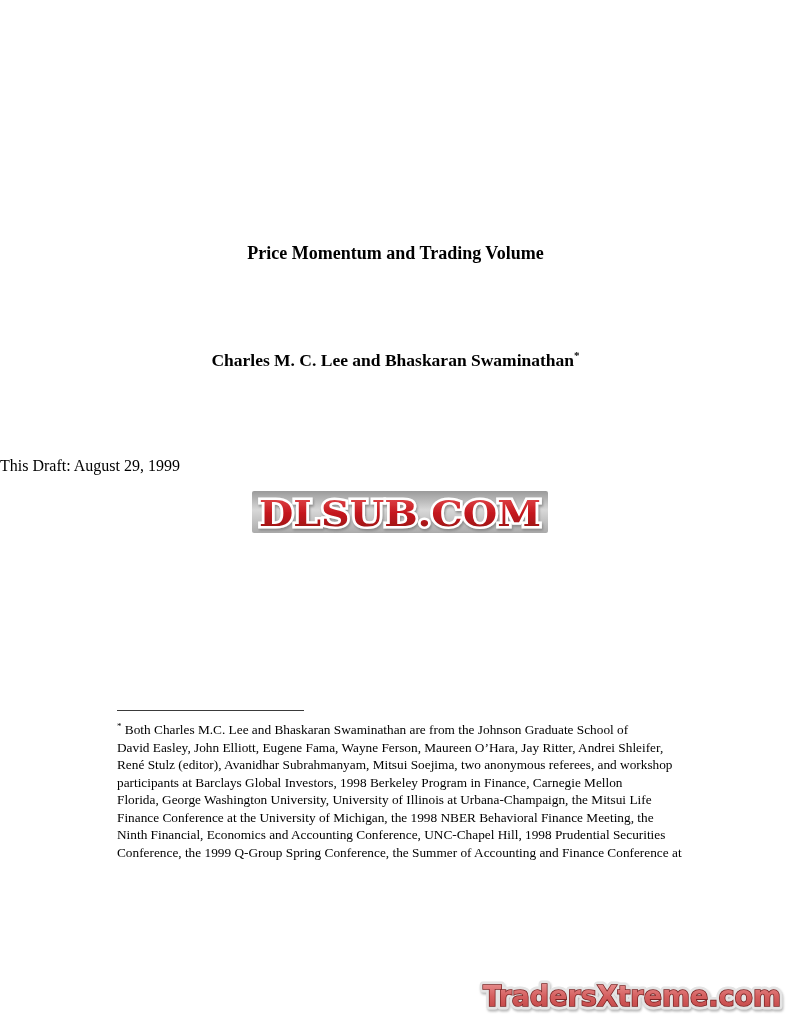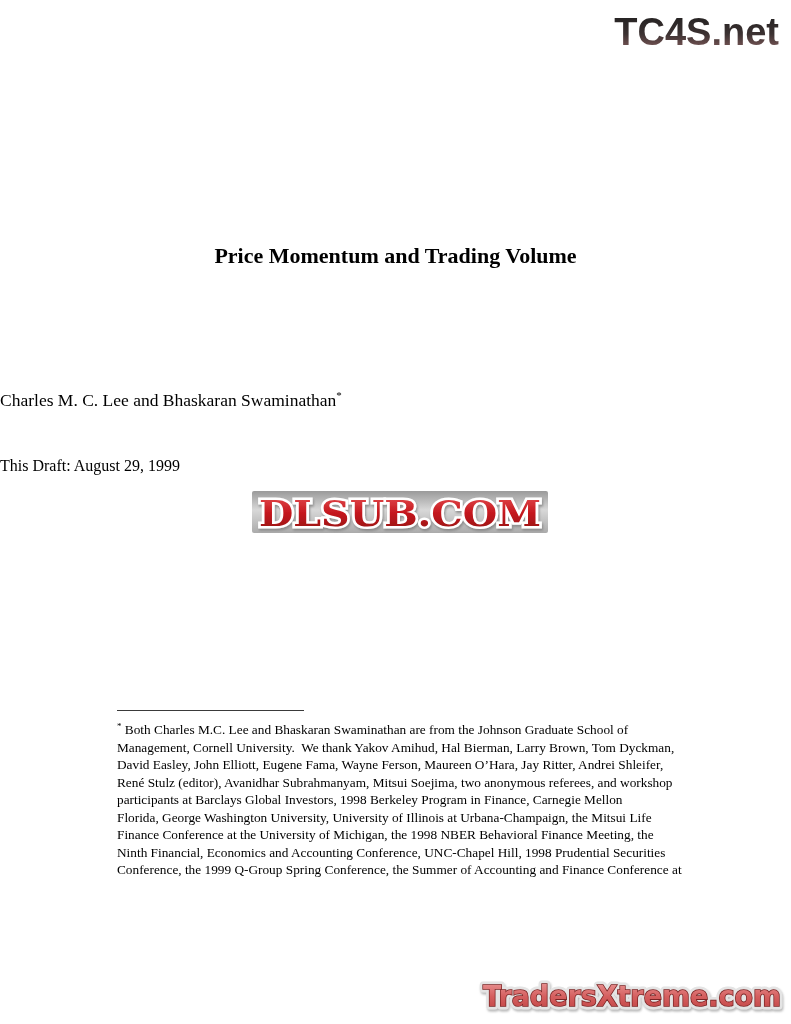--- a/index.html
+++ b/index.html
@@ -8,25 +8,25 @@
     width: 791px;
     height: 1024px;
     background: #ffffff;
     overflow: hidden;
     font-family: "Liberation Serif", serif;
     color: #000;
   }
   .tc4s-logo { position: absolute; top: 5px; right: 2px; }
   .paper-title {
     position: absolute; top: 243px; left: 0; width: 100%;
-    text-align: center; font-weight: bold; font-size: 22px;
+    text-align: center; font-weight: bold; font-size: 18px;
   }
   .authors-line {
     position: absolute; top: 350px; left: 0; width: 100%;
-    text-align: left; font-weight: normal; font-size: 17.5px; margin-top: 40px;
+    text-align: center; font-weight: bold; font-size: 17.5px;
   }
   .authors-line sup { font-size: 11px; vertical-align: super; line-height: 0; }
   .draft-line {
     position: absolute; top: 457px; left: 0; width: 100%;
     text-align: left; font-size: 16px;
   }
   .dlsub-logo { position: absolute; top: 490px; left: 252px; }
   .footnote-rule {
     position: absolute; top: 710px; left: 117px; width: 187px;
     border: 0; border-top: 1.3px solid #3a3a3a; margin: 0;
@@ -38,32 +38,20 @@
   .fn-line { white-space: pre-wrap; }
   .footnote sup { font-size: 9px; vertical-align: super; line-height: 0; }
   .traders-logo { position: absolute; top: 977px; left: 477px; }
   svg text { user-select: none; }
 </style>
 </head>
 <body>
 
 <div class="page">
 
-  <div class="tc4s-logo">
-    <svg width="200" height="50" viewBox="0 0 200 50">
-      <defs>
-        <linearGradient id="gTc4s" x1="0" y1="0" x2="0" y2="1">
-          <stop offset="0" stop-color="#1e1e1e"></stop>
-          <stop offset="0.55" stop-color="#3c3232"></stop>
-          <stop offset="1" stop-color="#8d6363"></stop>
-        </linearGradient>
-      </defs>
-      <text x="190" y="40" text-anchor="end" font-family="Liberation Sans, sans-serif" font-weight="bold" font-size="38" fill="url(#gTc4s)">TC4S.net</text>
-    </svg>
-  </div>
 
   <div class="paper-title">Price Momentum and Trading Volume</div>
 
   <div class="authors-line"><span>Charles M. C. Lee and Bhaskaran Swaminathan</span><sup>*</sup></div>
 
   <div class="draft-line">This Draft: August 29, 1999</div>
 
   <div class="dlsub-logo">
     <svg width="296" height="44" viewBox="0 0 296 44">
       <defs>
@@ -83,21 +71,20 @@
       </defs>
       <rect x="0" y="1" width="296" height="42" rx="2" fill="url(#gBand)"></rect>
       <text x="148" y="36" text-anchor="middle" font-family="DejaVu Serif, serif" font-weight="bold" font-size="36" textLength="282" lengthAdjust="spacingAndGlyphs" fill="url(#gRed)" stroke="#ffffff" stroke-width="5" paint-order="stroke" filter="url(#fShadow)">DLSUB.COM</text>
     </svg>
   </div>
 
   <hr class="footnote-rule">
 
   <div class="footnote">
     <div class="fn-line"><sup>*</sup><span> Both Charles M.C. Lee and Bhaskaran Swaminathan are from the Johnson Graduate School of</span></div>
-    <div class="fn-line">Management, Cornell University.  We thank Yakov Amihud, Hal Bierman, Larry Brown, Tom Dyckman,</div>
     <div class="fn-line">David Easley, John Elliott, Eugene Fama, Wayne Ferson, Maureen O’Hara, Jay Ritter, Andrei Shleifer,</div>
     <div class="fn-line">René Stulz (editor), Avanidhar Subrahmanyam, Mitsui Soejima, two anonymous referees, and workshop</div>
     <div class="fn-line">participants at Barclays Global Investors, 1998 Berkeley Program in Finance, Carnegie Mellon</div>
     <div class="fn-line">Florida, George Washington University, University of Illinois at Urbana-Champaign, the Mitsui Life</div>
     <div class="fn-line">Finance Conference at the University of Michigan, the 1998 NBER Behavioral Finance Meeting, the</div>
     <div class="fn-line">Ninth Financial, Economics and Accounting Conference, UNC-Chapel Hill, 1998 Prudential Securities</div>
     <div class="fn-line">Conference, the 1999 Q-Group Spring Conference, the Summer of Accounting and Finance Conference at</div>
   </div>
 
   <div class="traders-logo">

